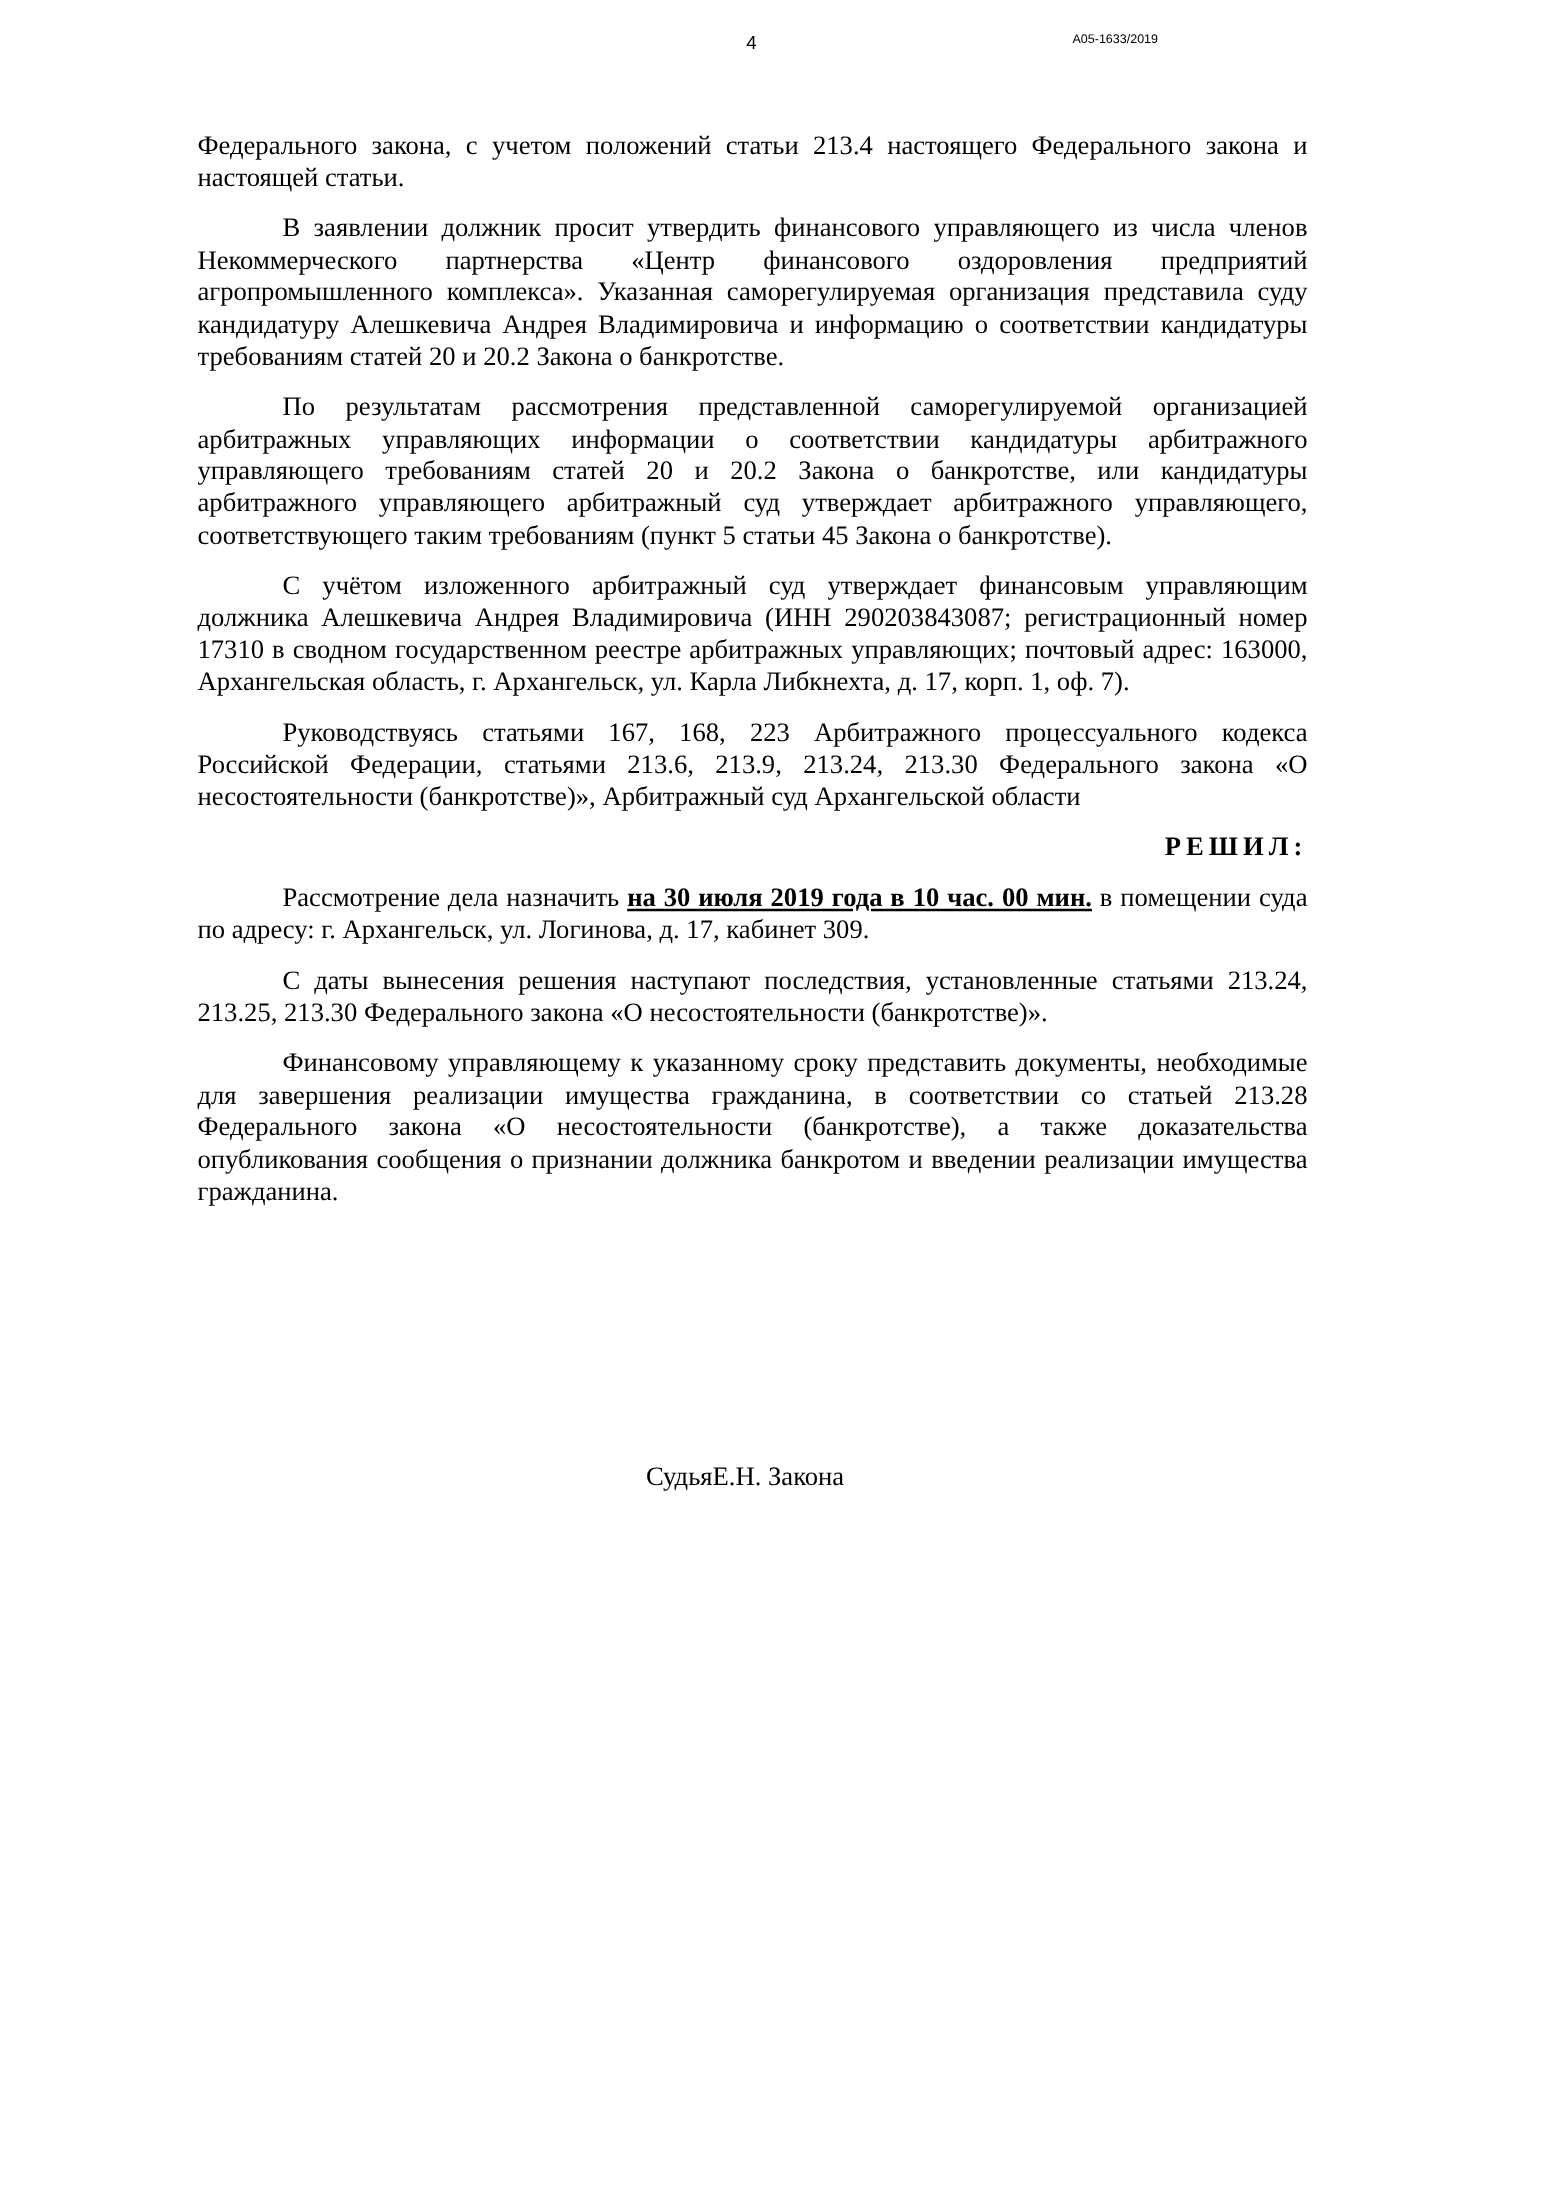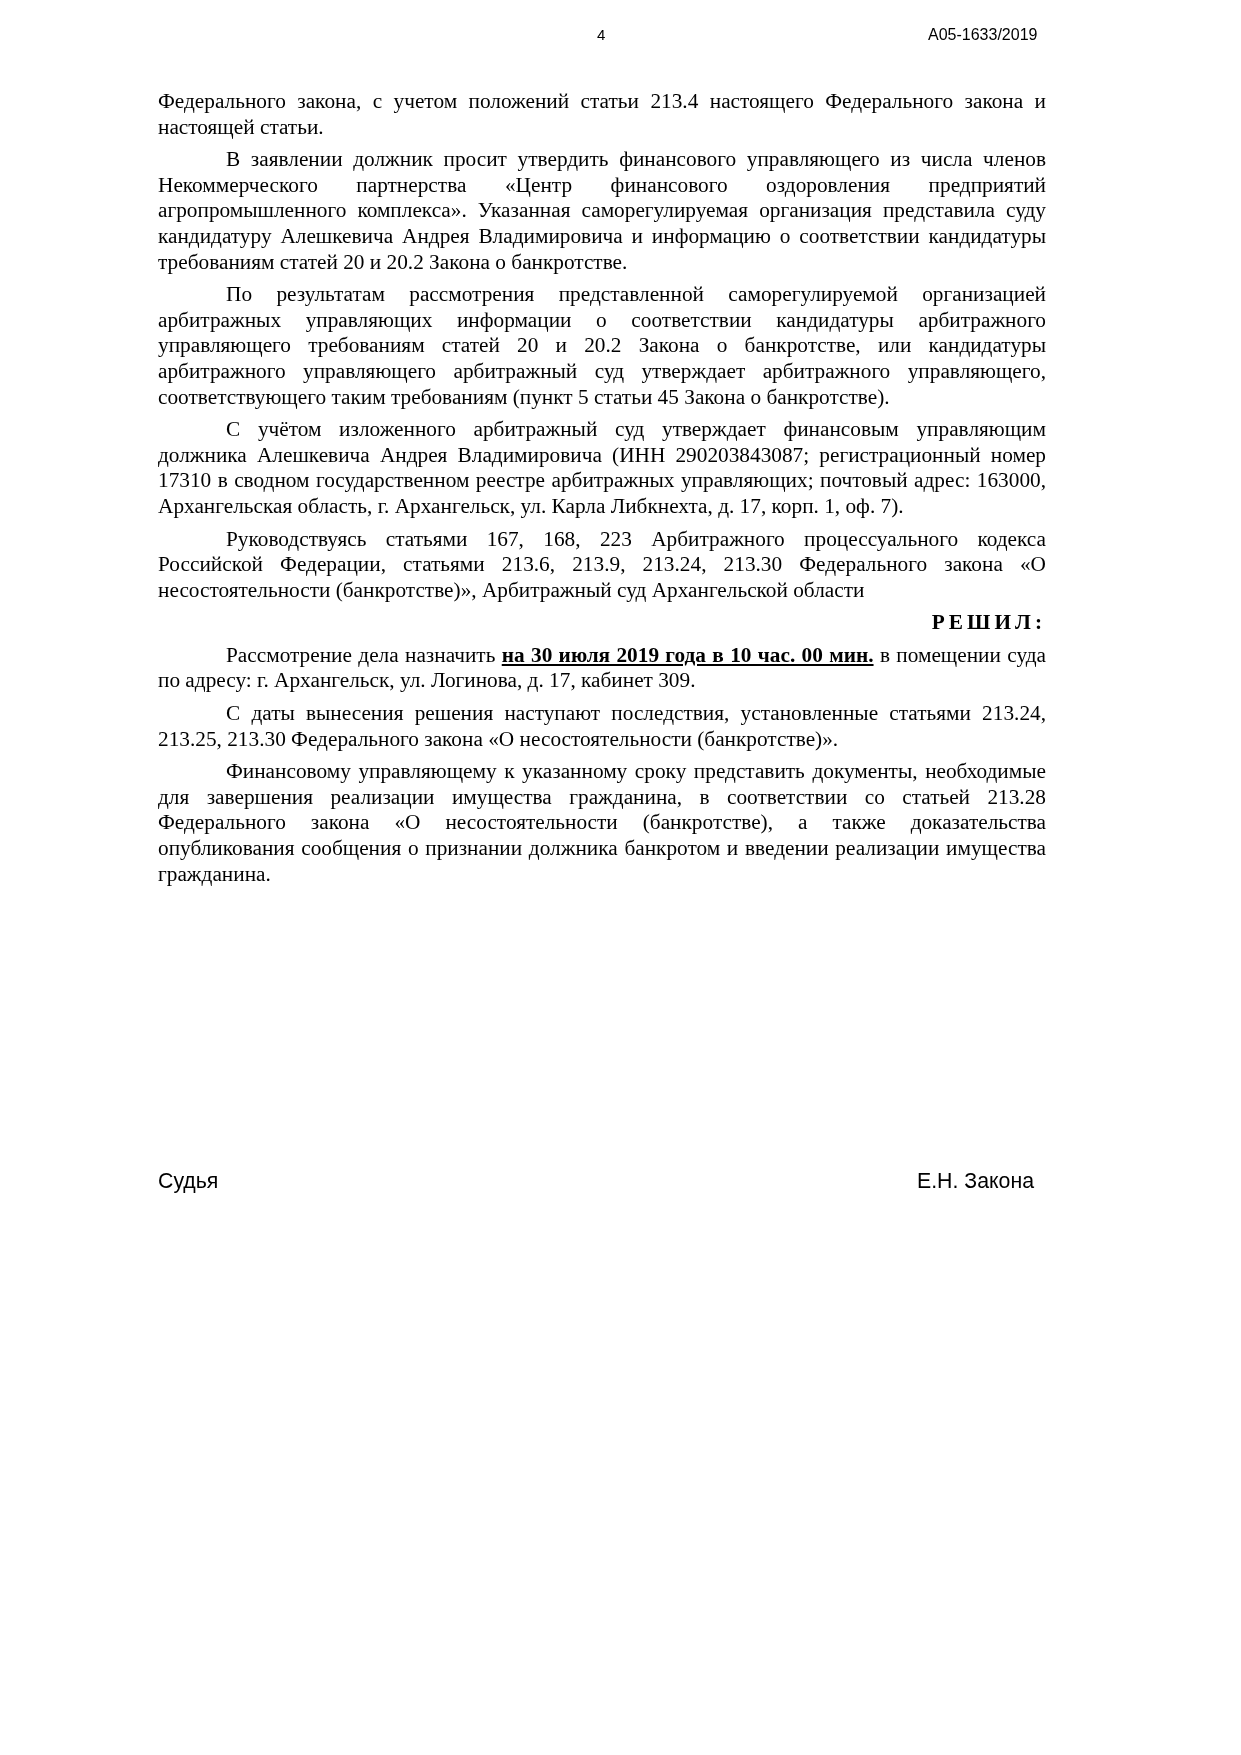--- a/index.html
+++ b/index.html
@@ -2,40 +2,40 @@
 <html><head>
 <meta charset="utf-8">
 <style>
   html, body { margin: 0; padding: 0; background: #ffffff; }
   body { width: 1241px; height: 1755px; position: relative; overflow: hidden; color: #000; }
   .header-page-num {
     position: absolute; left: 597px; top: 26px;
     font-family: "Liberation Sans", sans-serif; font-size: 15px;
   }
   .header-case-num {
-    position: absolute; left: 928px; top: 26px;
-    font-family: "Liberation Sans", sans-serif; font-size: 16px;
+    position: absolute; left: 858px; top: 26px;
+    font-family: "Liberation Sans", sans-serif; font-size: 10px;
   }
   .body-text {
     position: absolute; left: 158px; top: 89px; width: 888px;
     font-family: "Liberation Serif", serif; font-size: 21.3px; line-height: 25.6px;
     text-align: justify;
   }
-  .body-text p { margin: 0 0 7px 0; }
+  .body-text p { margin: 15px 0 7px 0; }
   .body-text p.indent { text-indent: 68px; }
   .body-text p.first { text-indent: 0; }
   .resolution-heading {
     text-align: right; text-indent: 0 !important;
     font-weight: bold; letter-spacing: 4px; margin: 0 0 7px 0;
   }
   .bold-inline { font-weight: bold; text-decoration: underline; }
   .signature-row {
     position: absolute; left: 158px; top: 1169px; width: 876px;
-    font-family: Liberation Sans, sans-serif; font-size: 21.3px; line-height: 25.6px;
-    display: flex; justify-content: space-between;
+    font-family: Liberation Serif, serif; font-size: 21.3px; line-height: 25.6px;
+    display: flex; justify-content: center;
   }
 </style>
 </head>
 <body>
 
 <div class="header-page-num">4</div>
 <div class="header-case-num">А05-1633/2019</div>
 
 <div class="body-text">
   <p class="first">Федерального закона, с учетом положений статьи 213.4 настоящего Федерального закона и настоящей статьи.</p>

